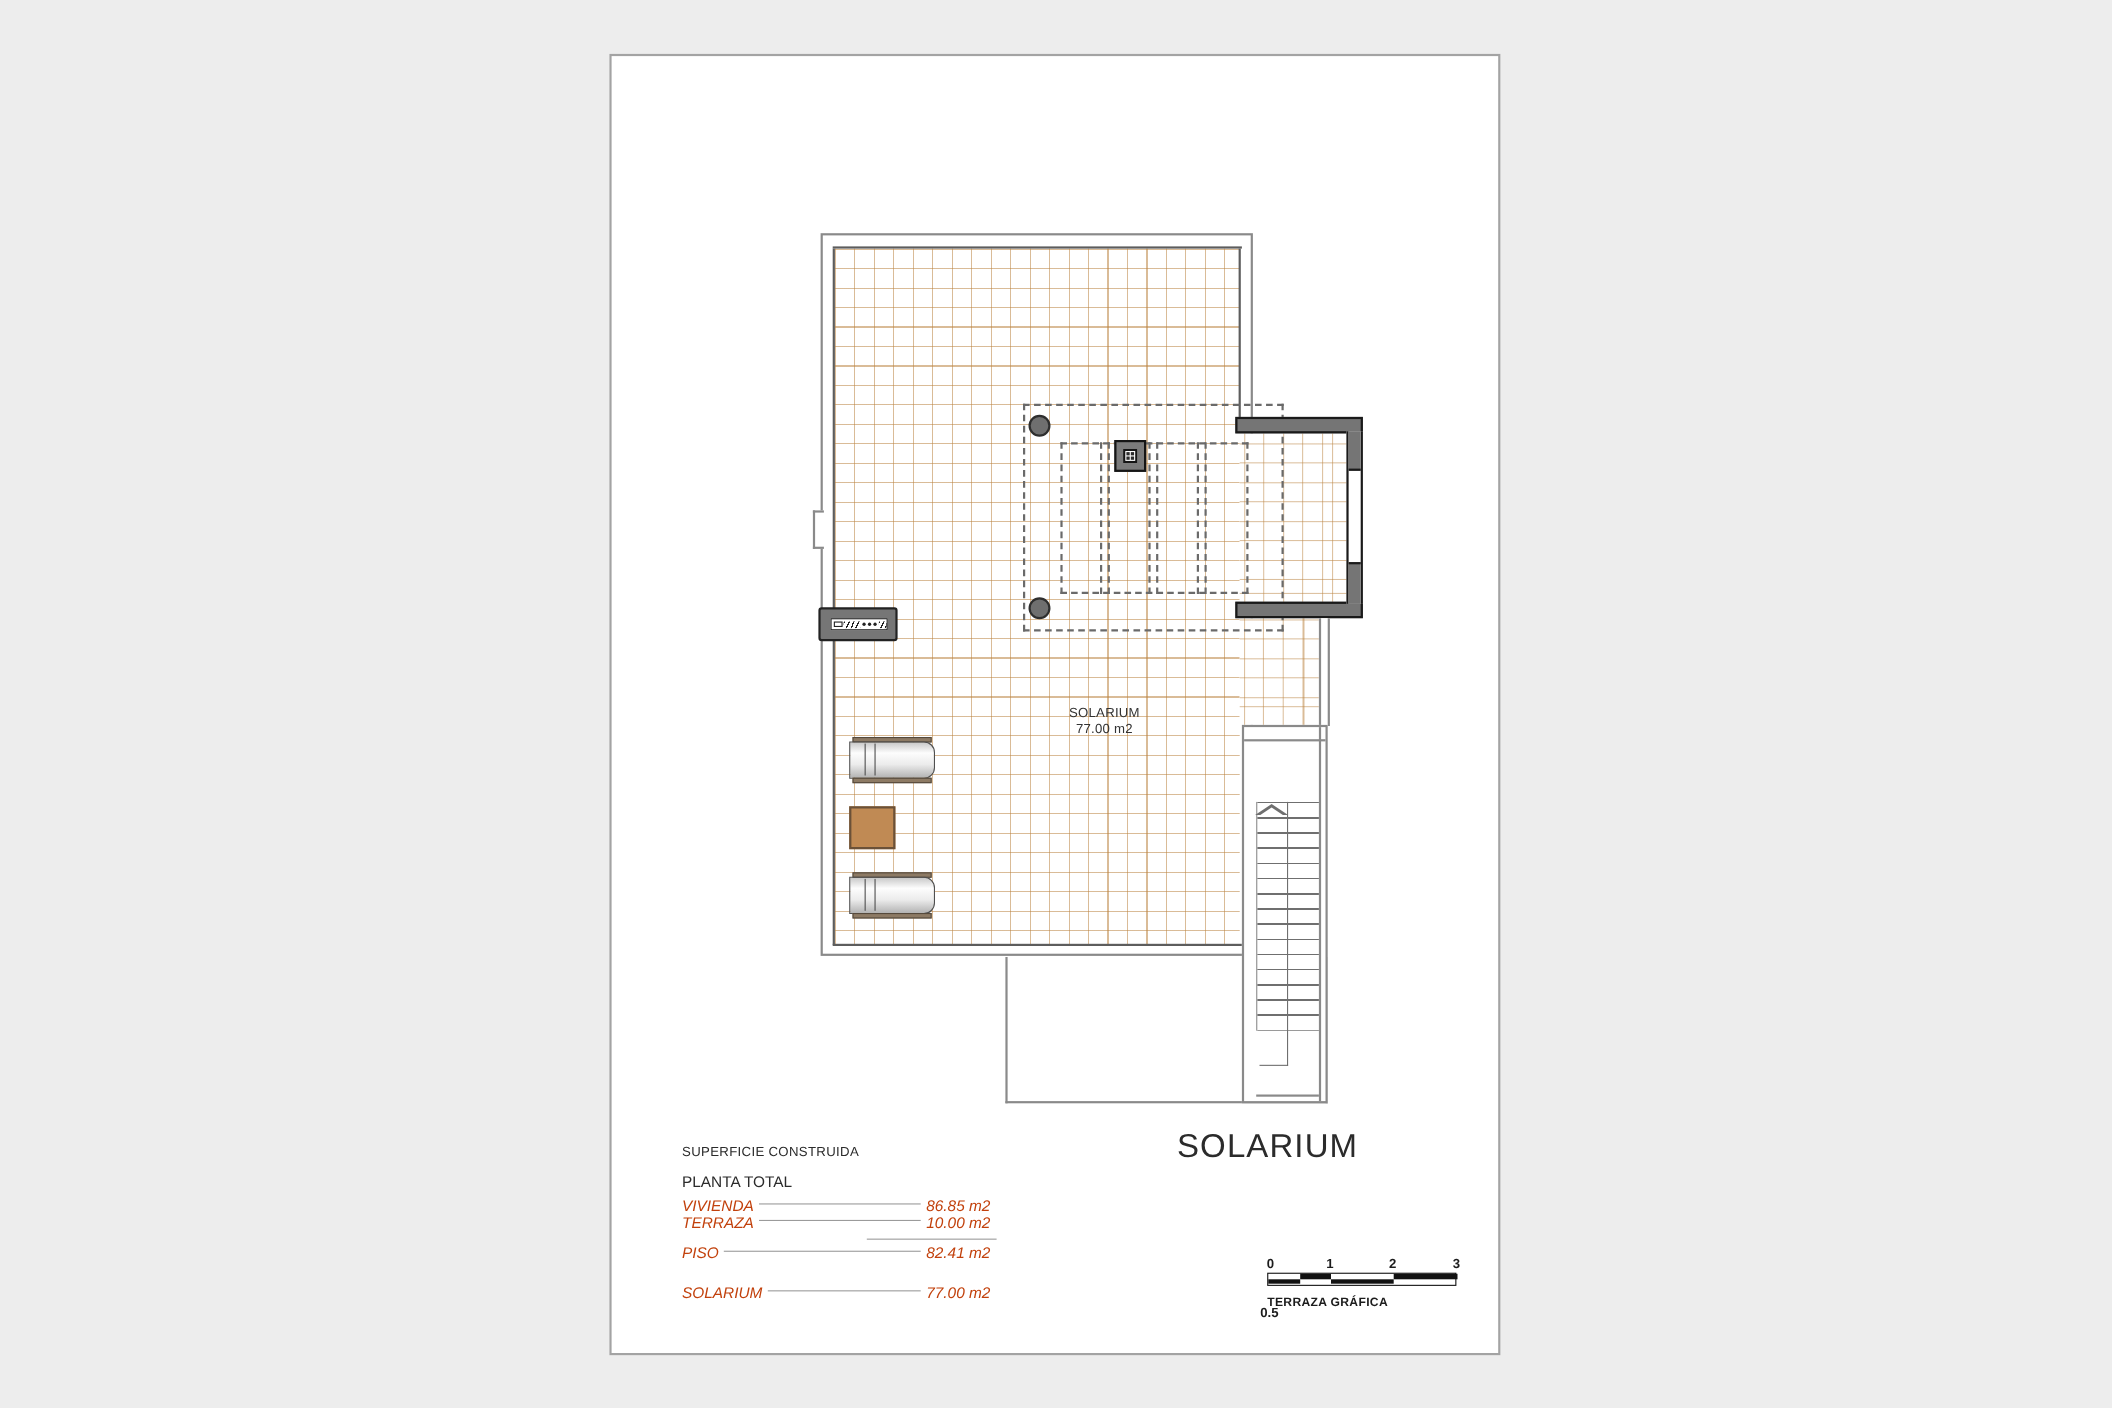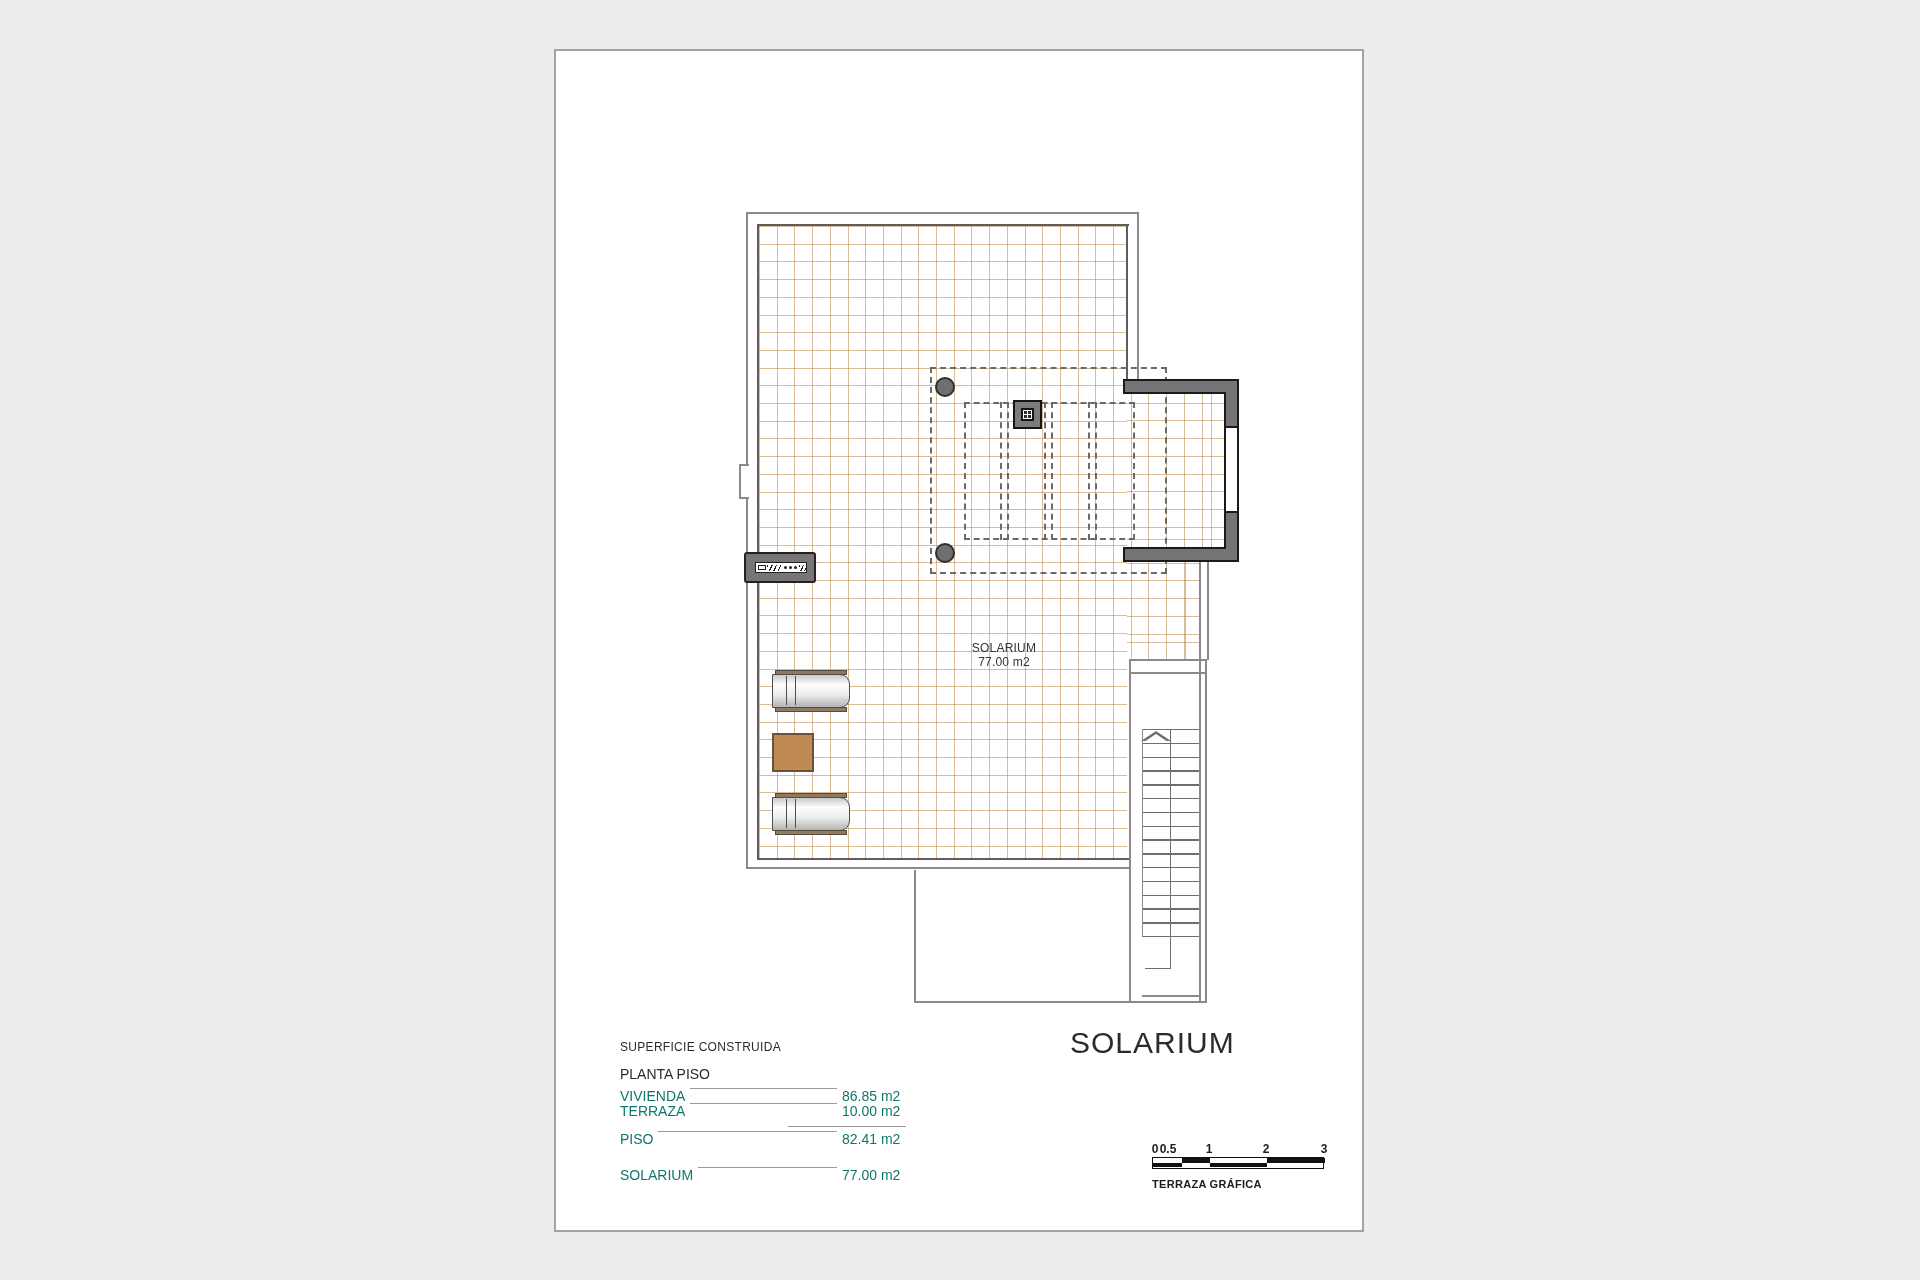--- a/index.html
+++ b/index.html
@@ -108,22 +108,22 @@
   .side-table { left:216px; top:682px; width:42px; height:39px;
                 background:#c08a54; border:2px solid #6b5138; }
 
   
   .room-label { left:398px; top:590px; width:100px; text-align:center;
                 font-size:12px; line-height:14px; color:#333; letter-spacing:.2px; }
 
   
   .sum-title { left:64px; top:989px; font-size:12px; color:#2b2b2b; letter-spacing:.3px; }
   .sum-sub   { left:64px; top:1015px; font-size:14px; color:#2b2b2b; }
-  .srow { left:64px; width:286px; display:flex; align-items:flex-start;
-          font-size:14px; color:#0f766e; }
+  .srow { left:64px; width:286px; display:flex; align-items:center;
+          font-size:14px; color:#c2410c;font-style:italic; }
   .srow .leader { flex:1; border-bottom:1px solid #9b9b9b; margin:0 5px 3px 5px; }
   .srow .val { width:64px; }
   .r0 { top:1037px; } .r1 { top:1052px; } .r2 { top:1080px; } .r3 { top:1116px; }
   .sumline { left:232px; top:1075px; width:118px; height:1px; background:#9b9b9b; }
 
   
   .sheet-title { left:514px; top:975px; font-size:30px; color:#2b2b2b; letter-spacing:1px; }
   .sb-num { top:1091px; font-size:12px; font-weight:bold; color:#1c1c1c; transform:translateX(-50%); }
   .sb-bar { left:596px; top:1106px; width:172px; height:12px; border:1.3px solid #111; background:#fff; }
   .sb-seg { position:absolute; height:4.7px; background:#111; }
@@ -206,21 +206,21 @@
       </div>
       <div class="abs rail rail-b"></div>
     </div>
 
     <div class="abs room-label">
       <div>SOLARIUM</div>
       <div>77.00 m2</div>
     </div>
 
     <div class="abs sum-title">SUPERFICIE CONSTRUIDA</div>
-    <div class="abs sum-sub">PLANTA PISO</div>
+    <div class="abs sum-sub">PLANTA TOTAL</div>
 
     <div class="abs srow r0">
       <span>VIVIENDA</span>
       <span class="leader"></span>
       <span class="val">86.85 m2</span>
     </div>
     <div class="abs srow r1">
       <span>TERRAZA</span>
       <span class="leader"></span>
       <span class="val">10.00 m2</span>
@@ -233,21 +233,21 @@
     </div>
     <div class="abs srow r3">
       <span>SOLARIUM</span>
       <span class="leader"></span>
       <span class="val">77.00 m2</span>
     </div>
 
     <div class="abs sheet-title">SOLARIUM</div>
 
     <div class="abs sb-num" style="left:599px;">0</div>
-    <div class="abs sb-num" style="left:612px;">0.5</div>
+    <div class="abs sb-num" style="left:598px;margin-top:44px;">0.5</div>
     <div class="abs sb-num" style="left:653px;">1</div>
     <div class="abs sb-num" style="left:710px;">2</div>
     <div class="abs sb-num" style="left:768px;">3</div>
     <div class="abs sb-bar">
       <div class="sb-seg" style="left:29px;  top:0;      width:28px;"></div>
       <div class="sb-seg" style="left:114px; top:0;      width:58px;"></div>
       <div class="sb-seg" style="left:0;     top:4.7px;  width:29px;"></div>
       <div class="sb-seg" style="left:57px;  top:4.7px;  width:57px;"></div>
     </div>
     <div class="abs sb-caption">TERRAZA GRÁFICA</div>

